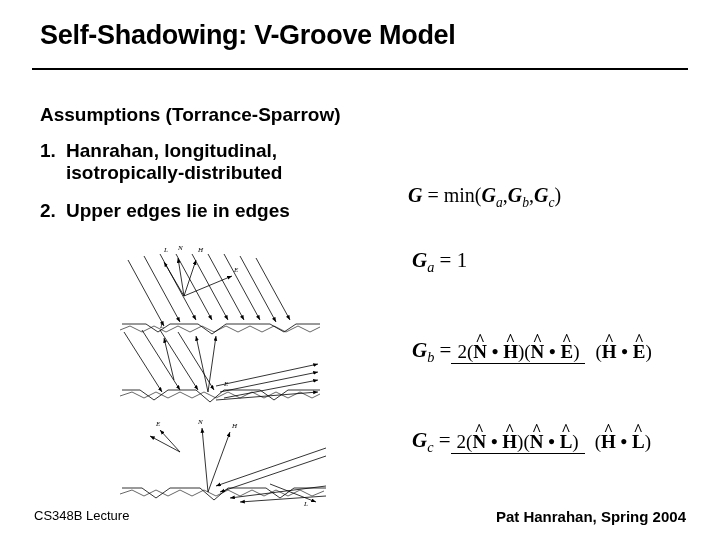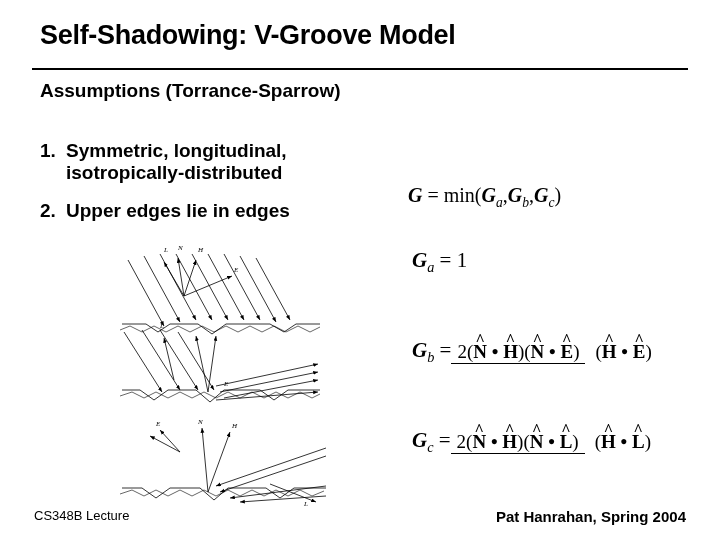--- a/index.html
+++ b/index.html
@@ -33,21 +33,21 @@
     position: absolute;
     left: 32px;
     top: 68px;
     width: 656px;
     height: 2px;
     background: #000000;
   }
   .assumptions-head {
     position: absolute;
     left: 40px;
-    top: 80px;
+    top: 104px;
     font-size: 19px;
     font-weight: bold;
   }
   .bullet {
     position: absolute;
     font-size: 19px;
     font-weight: bold;
     line-height: 22px;
   }
   .bullet .num {
@@ -165,21 +165,21 @@
 
 <div class="slide">
 
   <div class="title">Self-Shadowing: V-Groove Model</div>
   <div class="title-rule"></div>
 
   <div class="assumptions-head">Assumptions (Torrance-Sparrow)</div>
 
   <div class="bullet" id="bullet1">
     <span class="num">1.</span>
-    <span class="txt">Symmetric, longitudinal, isotropically-distributed</span>
+    <span class="txt">Hanrahan, longitudinal, isotropically-distributed</span>
   </div>
 
   <div class="bullet" id="bullet2">
     <span class="num">2.</span>
     <span class="txt">Upper edges lie in edges</span>
   </div>
 
   <div class="figure">
     <svg width="260" height="272" viewBox="0 0 260 272" xmlns="http://www.w3.org/2000/svg">
       <defs>

